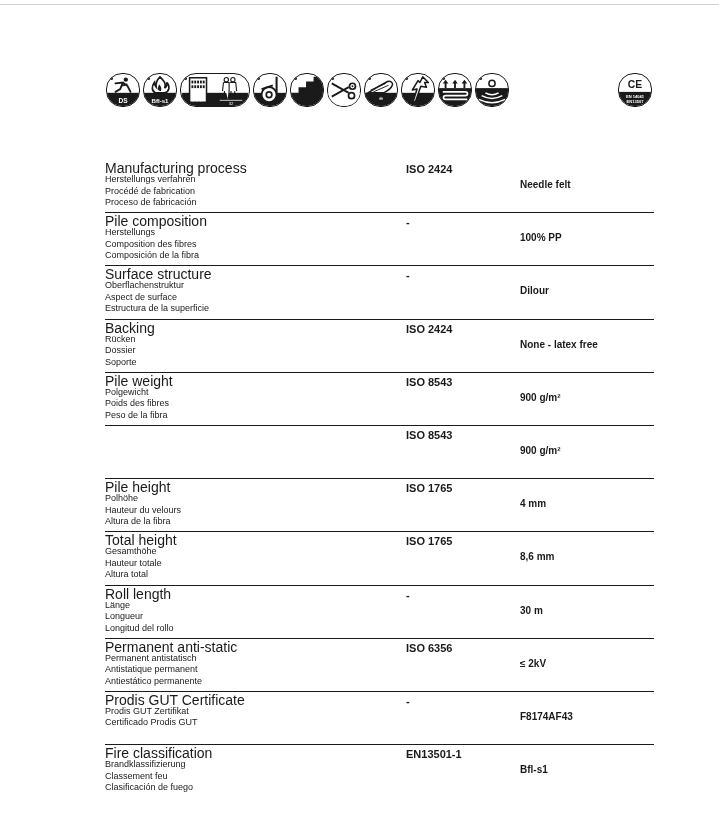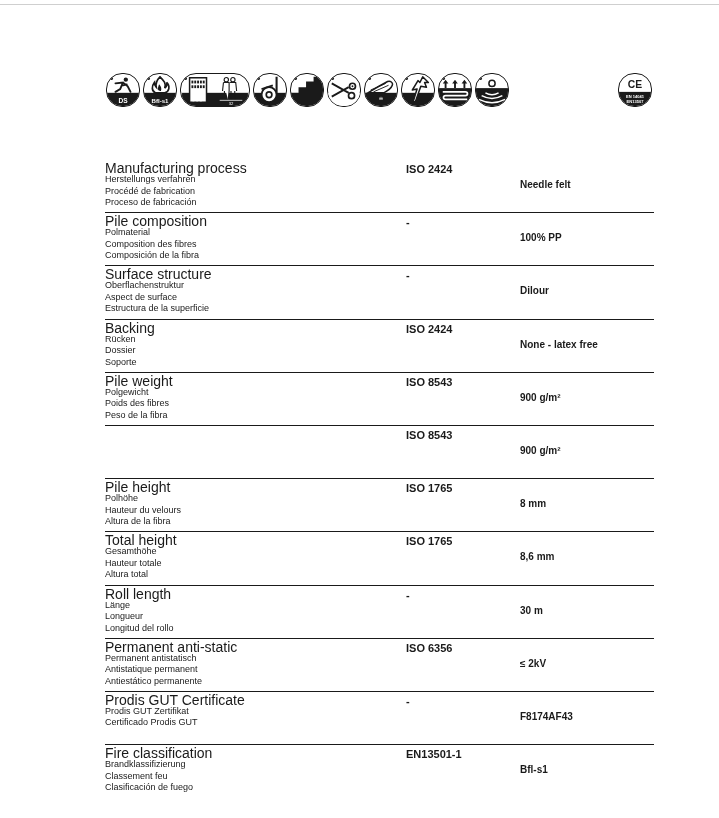--- a/index.html
+++ b/index.html
@@ -174,21 +174,21 @@
       <div class="label-sub">Herstellungs verfahren</div>
       <div class="label-sub">Procédé de fabrication</div>
       <div class="label-sub">Proceso de fabricación</div>
     </div>
     <div class="row-standard">ISO 2424</div>
     <div class="row-value">Needle felt</div>
   </div>
   <div class="spec-row">
     <div class="row-labels">
       <div class="label-en">Pile composition</div>
-      <div class="label-sub">Polmaterial</div>
+      <div class="label-sub">Herstellungs</div>
       <div class="label-sub">Composition des fibres</div>
       <div class="label-sub">Composición de la fibra</div>
     </div>
     <div class="row-standard">-</div>
     <div class="row-value">100% PP</div>
   </div>
   <div class="spec-row">
     <div class="row-labels">
       <div class="label-en">Surface structure</div>
       <div class="label-sub">Oberflachenstruktur</div>
@@ -223,21 +223,21 @@
     <div class="row-value">900 g/m²</div>
   </div>
   <div class="spec-row">
     <div class="row-labels">
       <div class="label-en">Pile height</div>
       <div class="label-sub">Polhöhe</div>
       <div class="label-sub">Hauteur du velours</div>
       <div class="label-sub">Altura de la fibra</div>
     </div>
     <div class="row-standard">ISO 1765</div>
-    <div class="row-value">8 mm</div>
+    <div class="row-value">4 mm</div>
   </div>
   <div class="spec-row">
     <div class="row-labels">
       <div class="label-en">Total height</div>
       <div class="label-sub">Gesamthöhe</div>
       <div class="label-sub">Hauteur totale</div>
       <div class="label-sub">Altura total</div>
     </div>
     <div class="row-standard">ISO 1765</div>
     <div class="row-value">8,6 mm</div>

